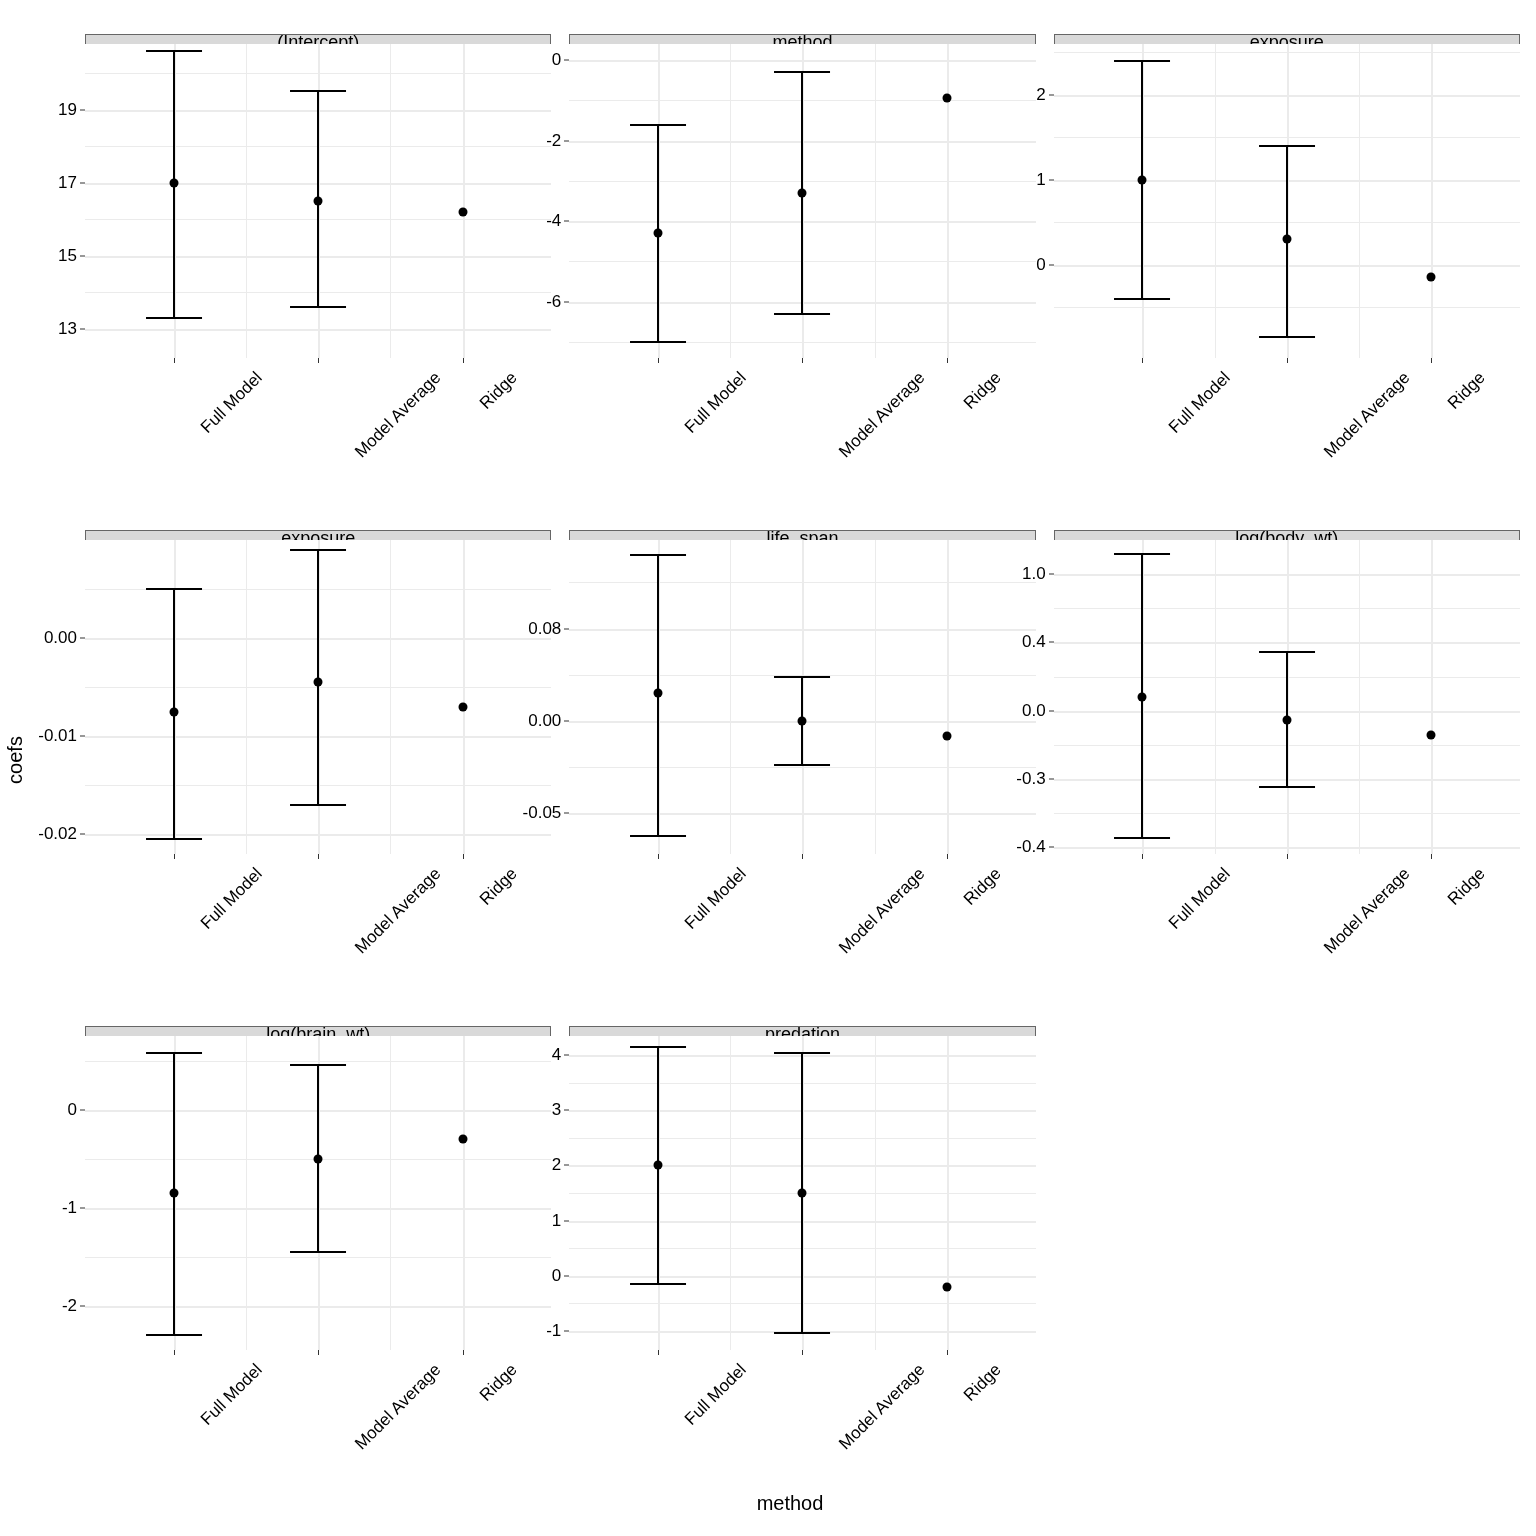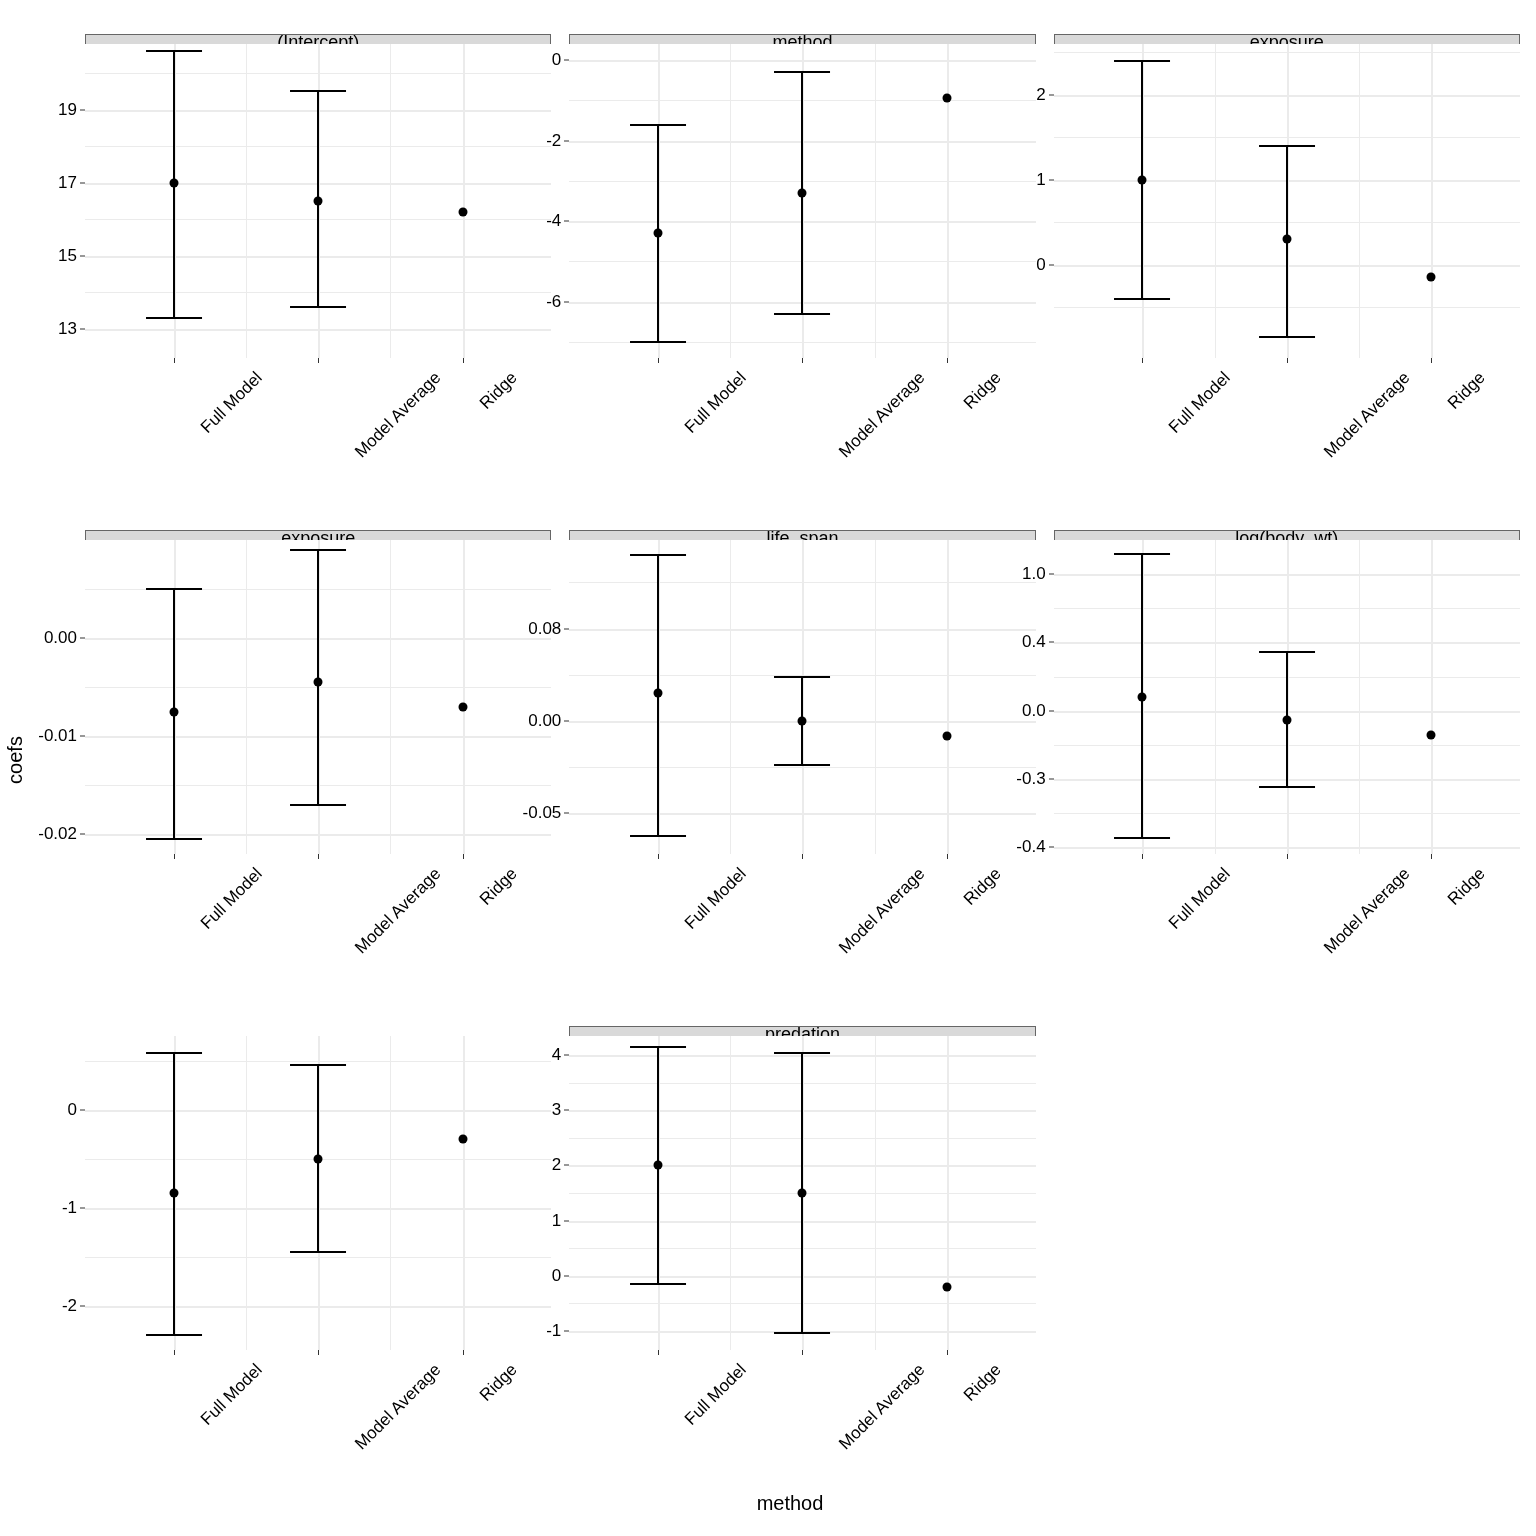--- a/index.html
+++ b/index.html
@@ -371,20 +371,21 @@
           <div class="errcap" style="left: 19%; top: 94.7826%; width: 12%;"></div>
           <div class="point" style="left: 19%; top: 50%;"></div>
           <div class="errbar" style="left: 50%; top: 35.6522%; height: 43.0435%;"></div>
           <div class="errcap" style="left: 50%; top: 35.6522%; width: 12%;"></div>
           <div class="errcap" style="left: 50%; top: 78.6957%; width: 12%;"></div>
           <div class="point" style="left: 50%; top: 57.3913%;"></div>
           <div class="point" style="left: 81%; top: 62.1739%;"></div>
         </div>
       </div>
       <div class="panel">
+        <div class="strip">log(brain_wt)</div>
         <div class="plot-area">
           <div class="gridline-h major" style="top: 85.9375%;"></div>
           <div class="ytick-mark" style="top: 85.9375%;"></div>
           <div class="ytick-label" style="top: 85.9375%;">-2</div>
           <div class="gridline-h" style="top: 70.3125%;"></div>
           <div class="gridline-h major" style="top: 54.6875%;"></div>
           <div class="ytick-mark" style="top: 54.6875%;"></div>
           <div class="ytick-label" style="top: 54.6875%;">-1</div>
           <div class="gridline-h" style="top: 39.0625%;"></div>
           <div class="gridline-h major" style="top: 23.4375%;"></div>

